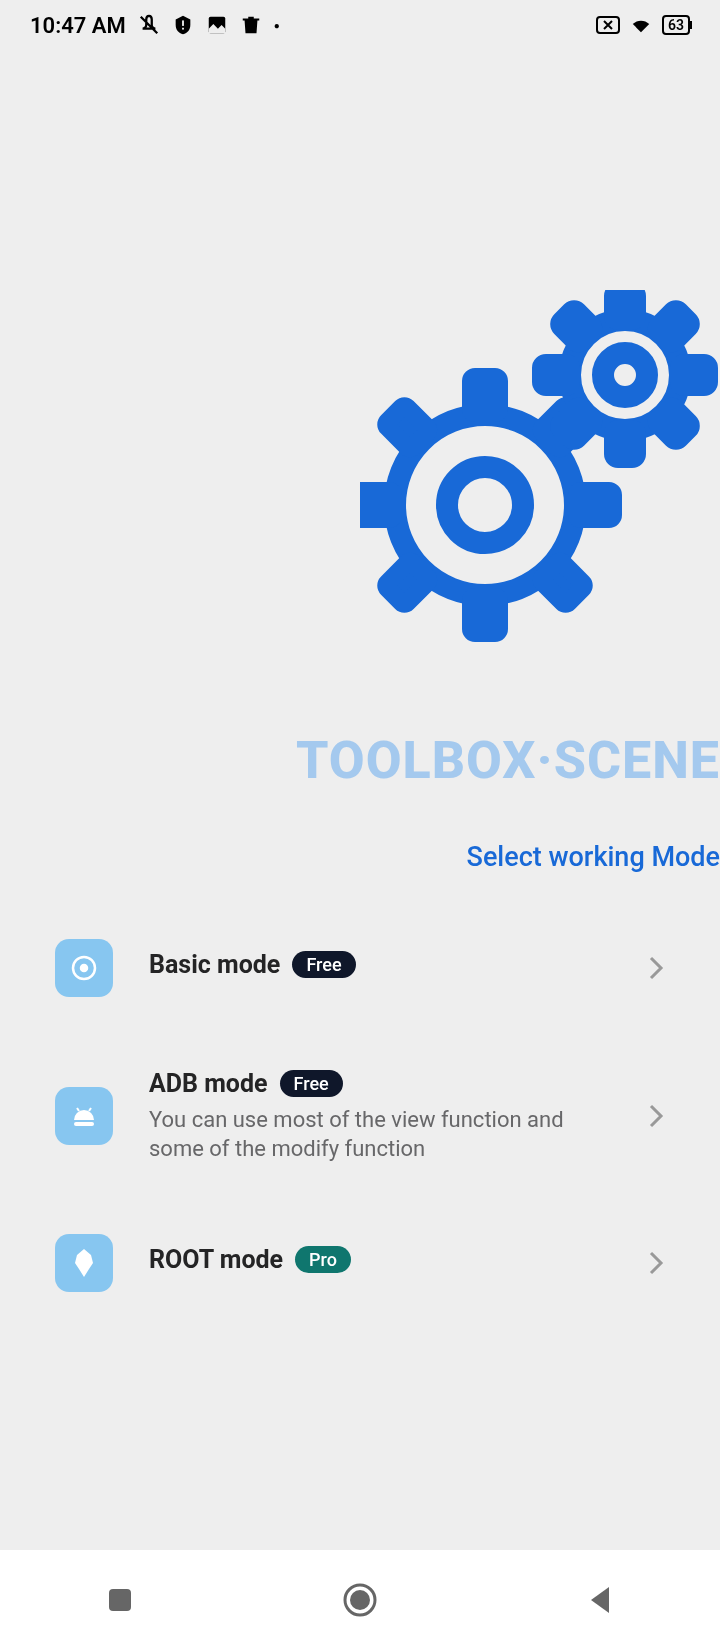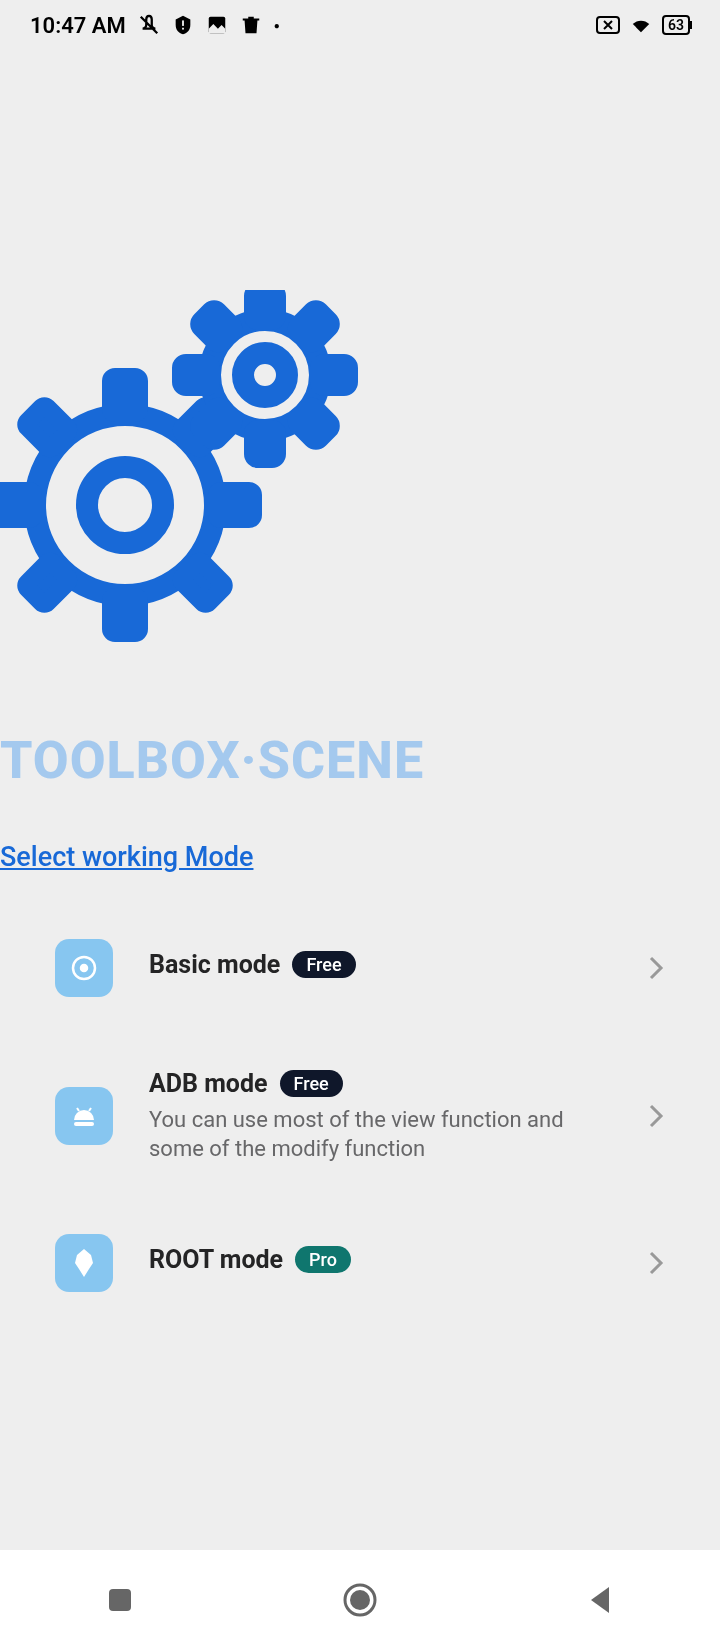--- a/index.html
+++ b/index.html
@@ -37,42 +37,41 @@
       position: absolute;
       right: -4px;
       top: 4px;
       width: 2px;
       height: 8px;
       background: #000;
     }
     .hero-section {
       display: flex;
       flex-direction: column;
-      align-items: flex-start;
+      align-items: flex-end;
       padding-top: 240px;
     }
     .gears-container {
       width: 360px;
       height: 360px;
       position: relative;
       margin-bottom: 80px;
     }
     .app-title {
       font-size: 52px;
       font-weight: 800;
       color: #a4c9ee;
       letter-spacing: 1px;
       margin-bottom: 50px;
     }
     .subtitle {
       font-size: 27px;
       font-weight: 500;
       color: #1869d7;
       margin-bottom: 50px;
-      text-decoration: underline;
     }
     .mode-list {
       width: 100%;
       padding: 0 55px;
     }
     .mode-item {
       display: flex;
       align-items: center;
       gap: 36px;
       padding: 16px 0;

